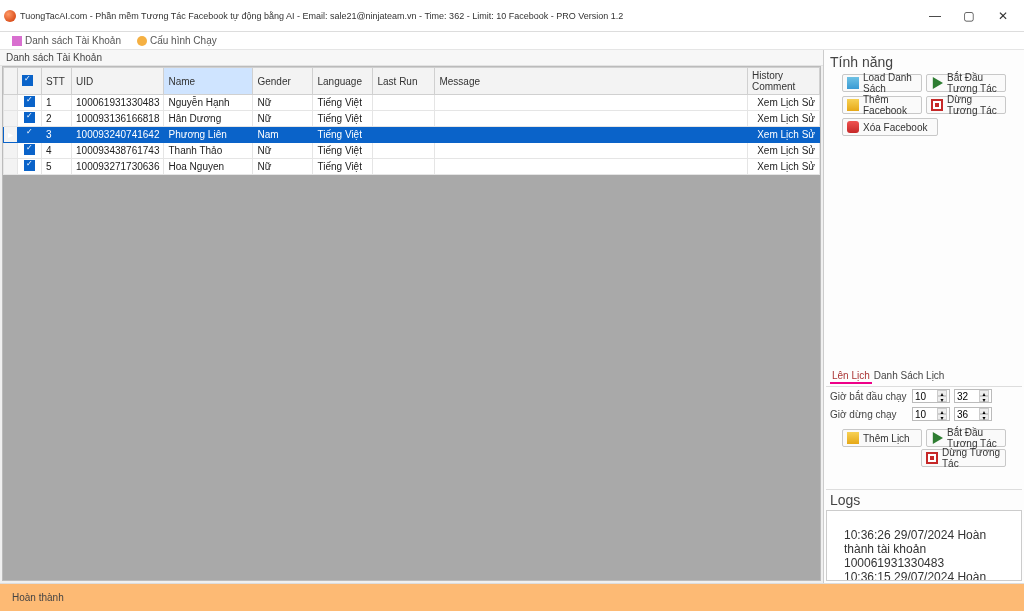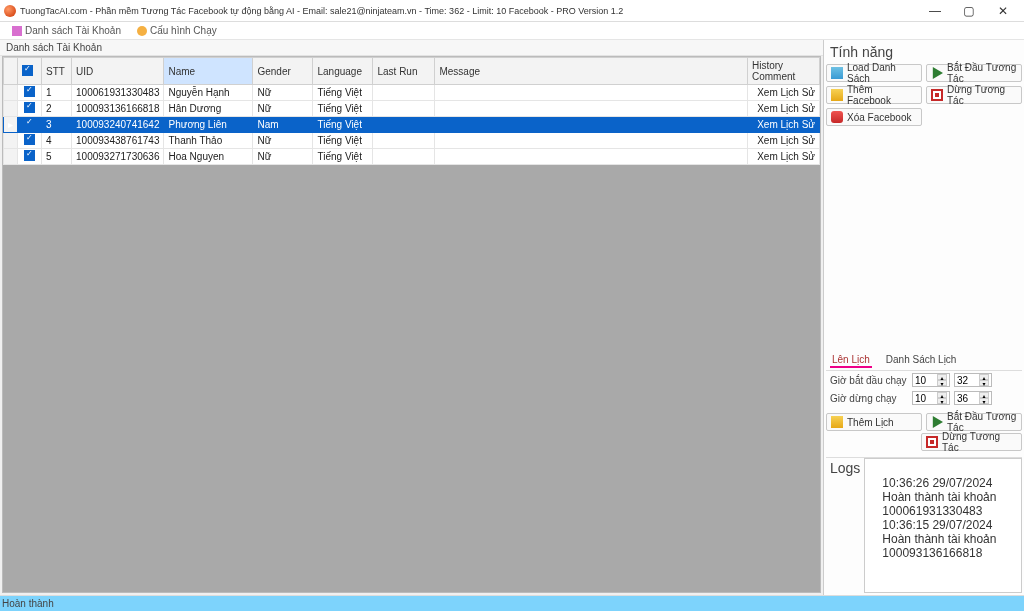--- a/index.html
+++ b/index.html
@@ -1,17 +1,17 @@
 <!DOCTYPE html>
 <html><head>
 <meta charset="utf-8">
 <style>
 *{box-sizing:border-box;margin:0;padding:0;font-family:"Segoe UI",Tahoma,sans-serif;font-size:10px}
 body{background:#f0f0f0;width:1024px;height:611px;overflow:hidden;display:flex;flex-direction:column}
-.titlebar{height:22px;background:#fff;display:flex;align-items:center;padding:0 4px;border-bottom:1px solid #ddd}
+.titlebar{height:32px;background:#fff;display:flex;align-items:center;padding:0 4px;border-bottom:1px solid #ddd}
 .titlebar .icon{width:12px;height:12px;border-radius:50%;background:radial-gradient(circle at 35% 35%,#ff9966,#cc3300);margin-right:4px}
 .titlebar .title{flex:1;color:#333;font-size:9px}
 .winbtn{width:34px;text-align:center;color:#333;font-size:12px;line-height:20px}
 .tabbar{height:18px;background:#fff;display:flex;align-items:center;border-bottom:1px solid #e5e5e5;padding-left:4px}
 .tab{display:flex;align-items:center;padding:0 8px;height:18px;color:#555;gap:3px}
 .tab .tabicon{width:10px;height:10px;display:inline-block}
 .ic-list{background:linear-gradient(#d86fcf,#d86fcf)}
 .ic-gear{background:radial-gradient(circle,#f5b042 40%,transparent 42%),conic-gradient(#f5b042 0 360deg);border-radius:50%}
 .ic-bulb{background:radial-gradient(circle,#f5c542 60%,transparent 62%)}
 .main{flex:1;display:flex;overflow:hidden}
@@ -24,40 +24,40 @@
 .grid td{border:1px solid #e5e5e5;padding:1px 4px;height:14px;color:#222;background:#fff}
 .grid tr.sel td{background:#0a63c9;color:#fff;border-color:#0a63c9}
 .chkcell{width:24px;text-align:center}
 .chkbox{width:11px;height:11px;background:#0a63c9;border:1px solid #0a63c9;display:inline-block;position:relative}
 .chkbox::after{content:"✓";color:#fff;font-size:8px;position:absolute;top:-2px;left:1px}
 .rowhdr{width:12px;background:#f3f3f3;border-right:1px solid #d0d0d0}
 .linkcell{color:#333;text-align:right}
 tr.sel .linkcell{color:#fff}
 .rightpane{width:200px;background:#fdfdfd;display:flex;flex-direction:column;padding:2px}
 .section-title{color:#444;padding:2px 4px;font-size:14px}
-.btnrow{display:flex;gap:4px;margin:2px 0}
+.btnrow{display:flex;gap:4px;margin:2px 16px}
 .btn{flex:1;height:18px;border:1px solid #c8c8c8;background:#fafafa;display:flex;align-items:center;justify-content:flex-start;padding:0 4px;gap:4px;color:#333;border-radius:2px}
 .btn .bicon{width:12px;height:12px;display:inline-block;flex-shrink:0}
 .ic-load{background:linear-gradient(#6ec1e4,#3a9bd4)}
 .ic-add{background:linear-gradient(#f7d154,#e6a817)}
 .ic-del{background:linear-gradient(#ef5350,#c62828);border-radius:3px}
 .ic-play{background:#2e7d32;clip-path:polygon(15% 0,100% 50%,15% 100%)}
 .ic-stop{background:#c62828;border:2px solid #c62828;box-shadow:inset 0 0 0 2px #fff}
 .schedule{margin-top:auto}
-.sched-tabs{display:flex;gap:12px;padding:2px 4px;border-bottom:1px solid #ddd}
+.sched-tabs{display:flex;gap:0;padding:2px 4px;border-bottom:1px solid #ddd}
 .sched-tab{color:#444;padding:1px 2px}
 .sched-tab.active{color:#a33;border-bottom:2px solid #e08}
 .sched-row{display:flex;align-items:center;gap:4px;padding:2px 4px}
 .sched-row label{width:78px;color:#444}
 .numbox{width:38px;height:14px;border:1px solid #bbb;display:flex;align-items:center;padding:0 2px;background:#fff}
 .numbox .spinner{margin-left:auto;width:10px;display:flex;flex-direction:column}
 .numbox .spinner span{height:6px;font-size:6px;line-height:6px;text-align:center;background:#eee;border:1px solid #ccc}
-.logs{height:136px;border-top:1px solid #ddd;display:flex;margin-top:4px}
+.logs{height:92px;border-top:1px solid #ddd;display:flex;flex-direction:column;margin-top:20px}
 .logbox{flex:1;border:1px solid #ccc;background:#fff;padding:17px;font-size:12px;color:#333;overflow:hidden;white-space:pre-wrap}
-.statusbar{height:16px;background:#7dd3fc;border-top:1px solid #ddd;padding:0 2px;color:#444;display:flex;align-items:center}
+.statusbar{height:28px;background:#fdba74;border-top:1px solid #ddd;padding:0 12px;color:#444;display:flex;align-items:center}
 .col-stt{width:30px}.col-uid{width:90px}.col-name{width:89px}.col-gender{width:60px}.col-lang{width:60px}.col-run{width:62px}.col-msg{width:auto}.col-hist{width:72px}
 </style>
 </head>
 <body>
 
 <div class="titlebar">
   <span class="icon"></span>
   <span class="title">TuongTacAI.com - Phần mềm Tương Tác Facebook tự động bằng AI - Email: sale21@ninjateam.vn - Time: 362 - Limit: 10 Facebook - PRO Version 1.2</span>
   <span class="winbtn">—</span>
   <span class="winbtn">▢</span>

